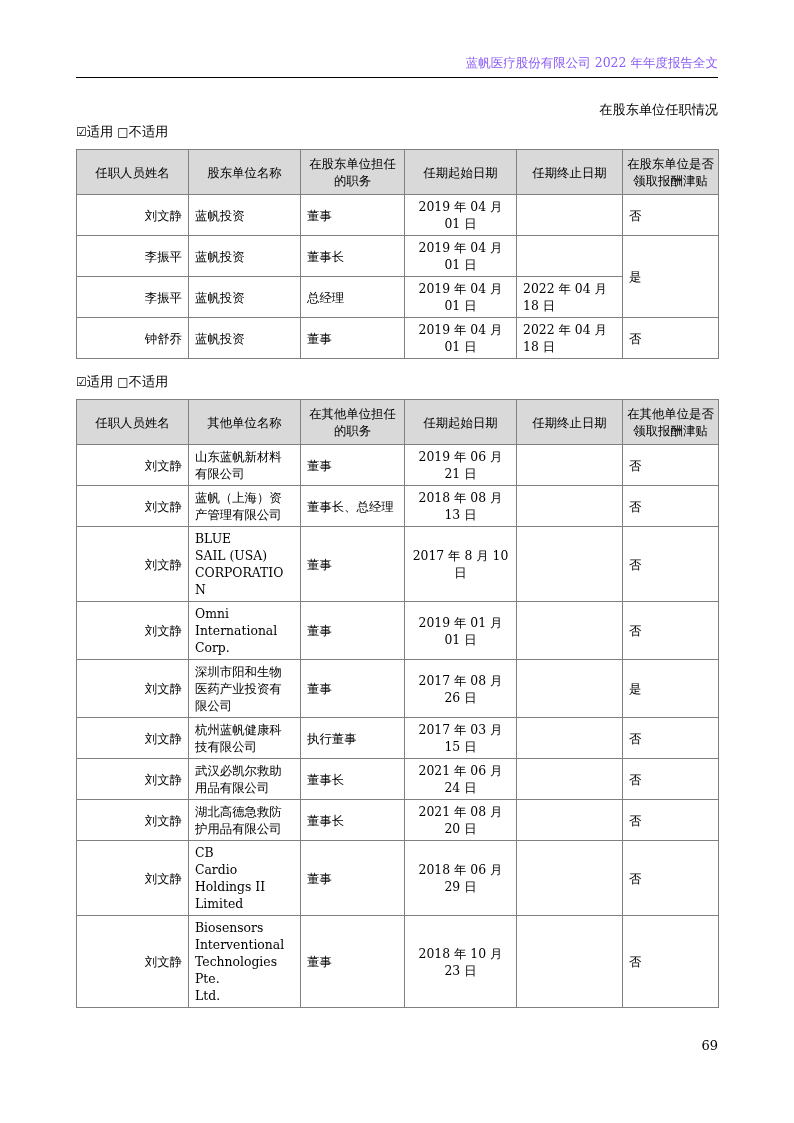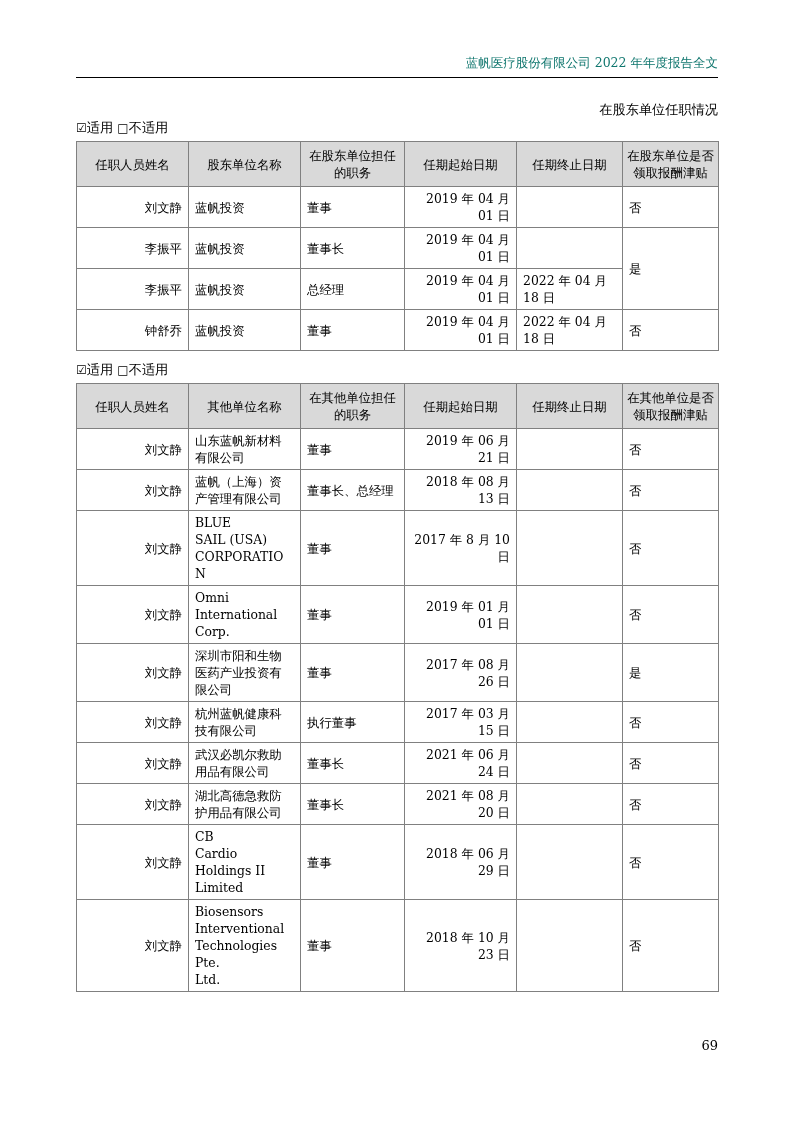--- a/index.html
+++ b/index.html
@@ -20,21 +20,21 @@
     overflow: hidden;
   }
   .page-header {
     position: absolute;
     top: 55px;
     left: 76px;
     right: 76px;
     text-align: right;
     font-size: 12.5px;
     line-height: 1.2;
-    color: #0f766e;
+    color: #8b5cf6;
   }
   .header-rule {
     position: absolute;
     top: 77px;
     left: 76px;
     right: 76px;
     border-bottom: 1.1px solid #000;
   }
   .content {
     position: absolute;
@@ -51,21 +51,21 @@
     letter-spacing: 0.1px;
   }
   .sub-head {
     font-size: 13.2px;
     line-height: 22px;
     margin: 6px 0 0 0;
     text-align: right;
   }
   .applicable-line {
     font-size: 13.2px;
-    line-height: 14px;
+    line-height: 22px;
     margin: 0 0 6px 0;
   }
   .applicable-line .cb {
     font-family: "DejaVu Sans", sans-serif;
     font-size: 12px;
   }
   table.doc-table {
     border-collapse: collapse;
     width: 642px;
     table-layout: fixed;
@@ -85,21 +85,21 @@
   }
   table.doc-table thead th {
     background: #d9d9d9;
     text-align: center;
     font-weight: normal;
     padding: 5px 4px;
   }
   td.c-name     { text-align: right;   }
   td.c-unit     { text-align: left;   }
   td.c-post     { text-align: left;   }
-  td.c-start    { text-align: right;   }
+  td.c-start    { text-align: center;   }
   td.c-end      { text-align: left;   }
   td.c-allow    { text-align: left;   }
   .col-name  { width: 112px; }
   .col-unit  { width: 112px; }
   .col-post  { width: 104px; }
   .col-start { width: 112px; }
   .col-end   { width: 106px; }
   .col-allow { width: 96px;  }
   .multiline { white-space: pre-line; }
   .page-number {

